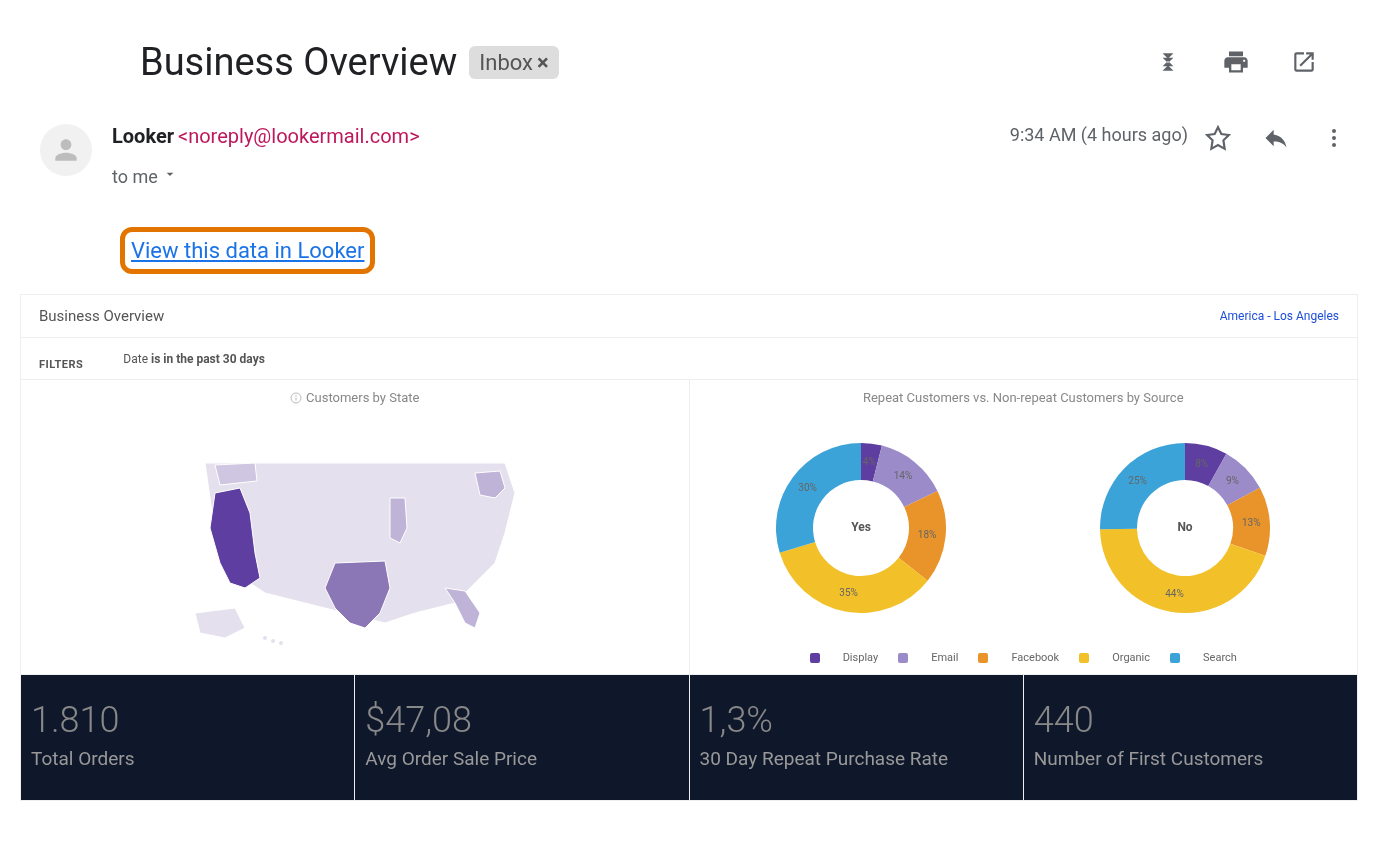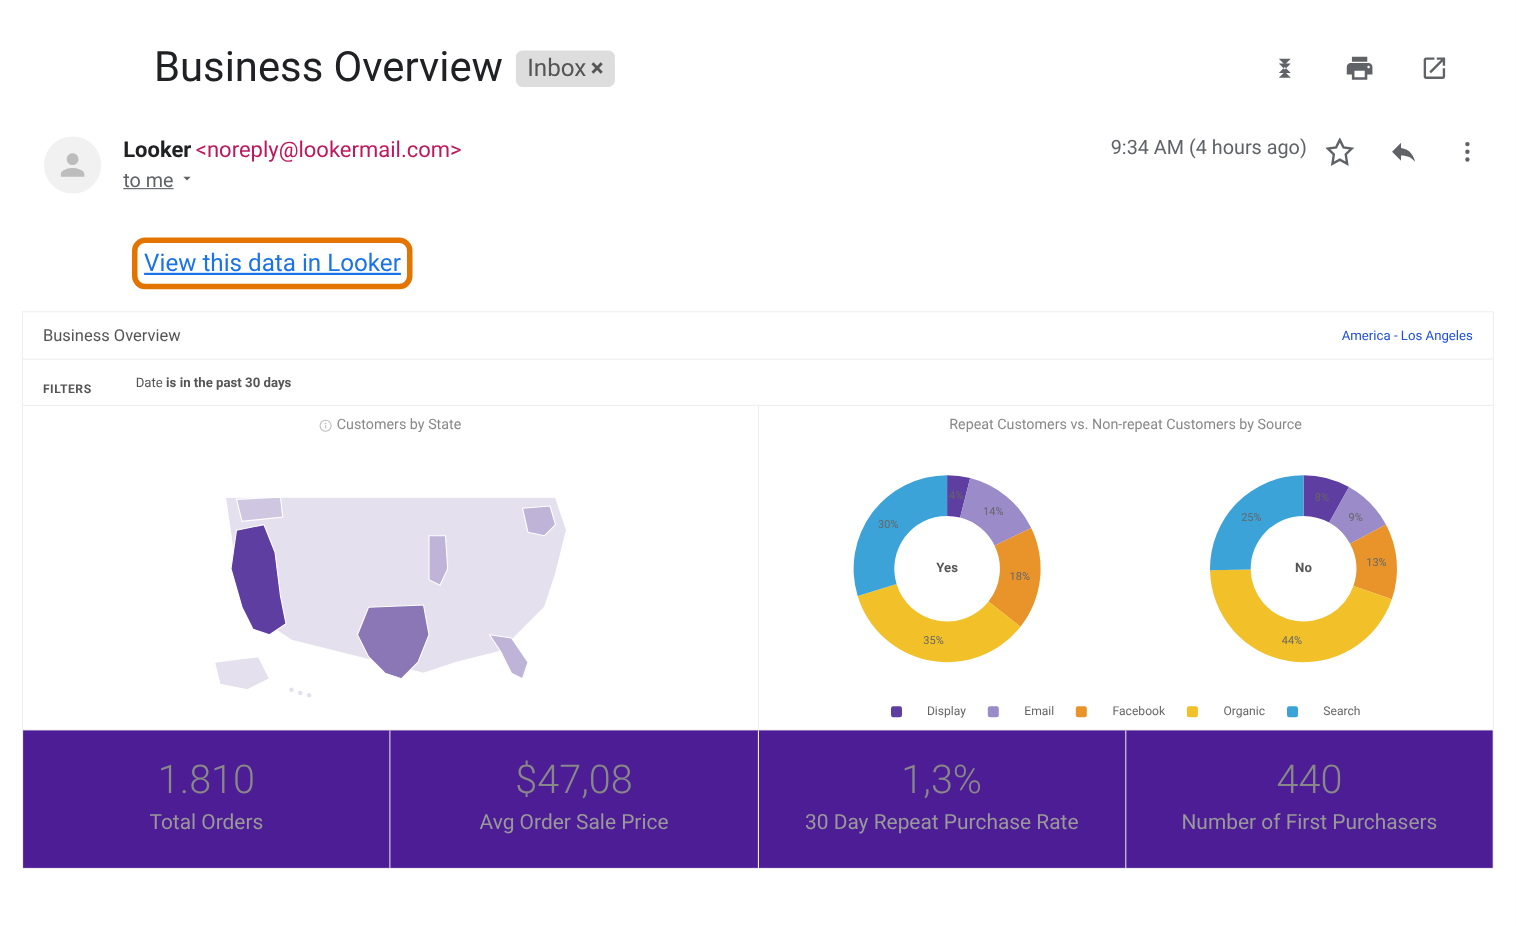--- a/index.html
+++ b/index.html
@@ -10,21 +10,21 @@
   .badge .x { font-weight: bold; }
   .header-spacer { flex: 1; }
   .header-actions { display: flex; gap: 40px; align-items: center; padding-right: 30px; }
   .icon-btn { width: 28px; height: 28px; display: flex; align-items: center; justify-content: center; cursor: pointer; color: #5f6368; }
   .sender-row { display: flex; align-items: flex-start; padding: 20px 30px 10px 30px; }
   .avatar { width: 52px; height: 52px; border-radius: 50%; background: #f1f1f1; display: flex; align-items: center; justify-content: center; margin-right: 20px; margin-left: 10px; }
   .avatar svg { fill: #bdbdbd; }
   .sender-info { flex: 0 0 auto; }
   .sender-name { font-weight: 700; font-size: 20px; color: #202124; }
   .sender-email { font-weight: 400; font-size: 20px; color: #be185d; }
-  .to-line { font-size: 18px; color: #5f6368; margin-top: 6px; display: flex; align-items: flex-start; gap: 4px; text-decoration: underline; }
+  .to-line { font-size: 18px; color: #5f6368; margin-top: 18px; display: flex; align-items: flex-start; gap: 4px; }
   .to-line svg { fill: #5f6368; }
   .meta-spacer { flex: 1; }
   .meta { font-size: 18px; color: #5f6368; margin-right: 16px; }
   .msg-actions { display: flex; align-items: center; gap: 30px; }
   .view-link-wrap { margin: 30px 0 20px 120px; border: 5px solid #e37400; border-radius: 12px; display: inline-block; padding: 6px 6px; }
   .view-link { color: #1a73e8; text-decoration: underline; font-size: 22px; }
   .dashboard { margin: 0 20px; border: 1px solid #eee; background: #fafafa; }
   .dash-header { display: flex; align-items: center; padding: 12px 18px; background: #fff; }
   .dash-title { font-size: 15px; color: #555; }
   .dash-spacer { flex: 1; }
@@ -36,21 +36,21 @@
   .panels { display: flex; }
   .panel { flex: 1; background: #fff; border-right: 1px solid #eee; padding: 10px; }
   .panel-title { text-align: center; font-size: 13px; color: #888; margin-bottom: 8px; display: flex; justify-content: center; align-items: center; gap: 4px; }
   .map-wrap { display: flex; justify-content: center; }
   .donuts-wrap { display: flex; justify-content: space-around; align-items: center; padding: 10px 0; }
   .donut-box { display: flex; flex-direction: column; align-items: center; }
   .legend { display: flex; justify-content: center; gap: 20px; margin-top: 8px; font-size: 11px; color: #666; }
   .legend-item { display: flex; align-items: center; gap: 23px; }
   .swatch { width: 10px; height: 10px; border-radius: 2px; }
   .metrics { display: flex; border-top: 1px solid #eee; }
-  .metric { flex: 1; text-align: center; padding: 24px 10px 30px 10px; background: #4c1d95; border-right: 1px solid #eee; }
+  .metric { flex: 1; text-align: left; padding: 24px 10px 30px 10px; background: #0f172a; border-right: 1px solid #eee; }
   .metric:last-child { border-right: none; }
   .metric-value { font-size: 36px; color: #888; font-weight: 300; }
   .metric-label { font-size: 19px; color: #999; margin-top: 6px; }
   .donut-center { font-size: 12px; font-weight: 700; fill: #555; text-anchor: middle; dominant-baseline: middle; }
   .slice-label { font-size: 10px; fill: #666; text-anchor: middle; }
   .panel:last-child { border-right: none; }
 </style>
 </head>
 <body>
 
@@ -251,19 +251,19 @@
       <div class="metric">
         <div class="metric-value">$47,08</div>
         <div class="metric-label">Avg Order Sale Price</div>
       </div>
       <div class="metric">
         <div class="metric-value">1,3%</div>
         <div class="metric-label">30 Day Repeat Purchase Rate</div>
       </div>
       <div class="metric">
         <div class="metric-value">440</div>
-        <div class="metric-label">Number of First Purchasers</div>
+        <div class="metric-label">Number of First Customers</div>
       </div>
     </div>
 </div>
 
 
 
 
 </body></html>

